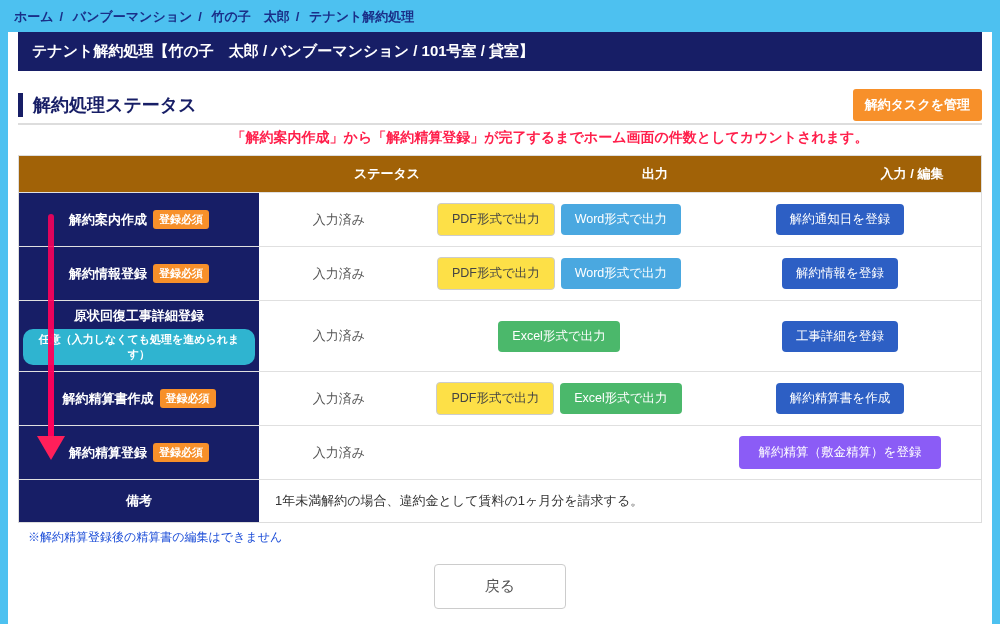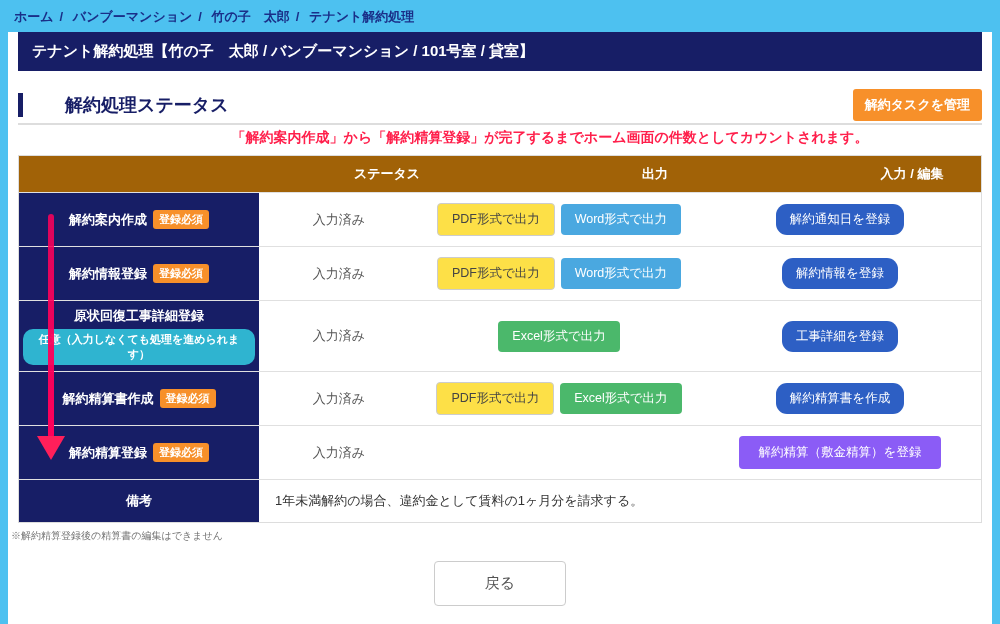--- a/index.html
+++ b/index.html
@@ -37,21 +37,21 @@
     display: flex;
     align-items: center;
     margin: 22px 10px 0 10px;
     border-bottom: 2px solid #ddd;
     padding-bottom: 6px;
     position: relative;
   }
   .status-header .bar {
     width: 5px; height: 24px; background: #171e66; margin-right: 10px;
   }
-  .status-header .txt { font-size: 18px; font-weight: bold; color: #171e66; margin-left: 32px;}
+  .status-header .txt { font-size: 18px; font-weight: bold; color: #171e66;}
   .manage-btn {
     position: absolute; right: 0; top: -4px;
     background: #f7902a; color:#fff; font-weight:bold;
     padding: 7px 12px; border-radius:3px; cursor:pointer; font-size:13px;
   }
   .red-note {
     color: #ff1f4b; font-weight: bold; font-size: 14px;
     margin: 4px 10px 8px 10px;
     text-align: center;
     padding-left: 100px;
@@ -92,28 +92,28 @@
     padding:3px 8px; border-radius:10px; margin-top:4px;
   }
   .c1-inner { display:flex; align-items:center; justify-content:center;}
   .btn {
     display:inline-block; padding:7px 14px; border-radius:4px; font-size:12.5px;
     cursor:pointer; text-align:center; min-width:110px; font-weight:500;
   }
   .btn-outline { border:1px solid #ccc; background:#fde047; color:#444;}
   .btn-blue { background:#4aa8e0; color:#fff;}
   .btn-green { background:#4bb86b; color:#fff;}
-  .btn-navy { background:#2d5fc4; color:#fff;border-radius:11px;}
+  .btn-navy { background:#2d5fc4; color:#fff;}
   .btn-navy-wide { background:#8b5cf6; color:#fff; min-width:200px; padding:8px 20px;}
   .remark-row { display:flex; border-top:1px solid #e0e0e0;}
   .remark-row .c1 { width:240px; background:#171e66; color:#fff; font-weight:bold;
     display:flex; align-items:center; justify-content:center; padding:12px 0;}
   .remark-row .c2 { flex:1; display:flex; align-items:center; padding:0 16px; color:#333;}
   .footnote {
-    margin:6px 12px 0 3px; font-size:10px; color:#737373;
+    margin:6px 12px 0 20px; font-size:12px; color:#1d4ed8;
   }
   .bottom-actions {
     margin:18px auto 0 auto; display:flex; justify-content:center; gap:20px;
     padding-bottom:18px;
   }
   .btn-delete {
     background:#7a7a7a; color:#fff; font-weight:bold; font-size:16px;
     padding:12px 70px; border-radius:4px; cursor:pointer;
   }
   .btn-back {

